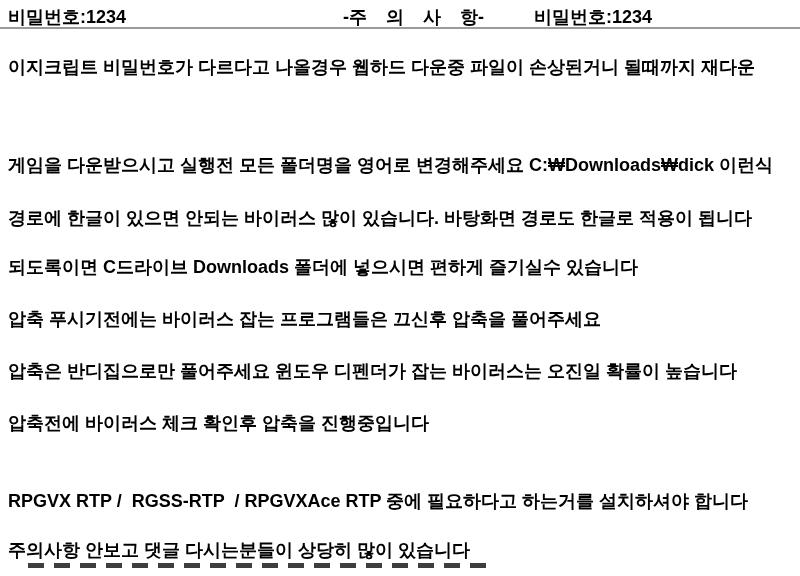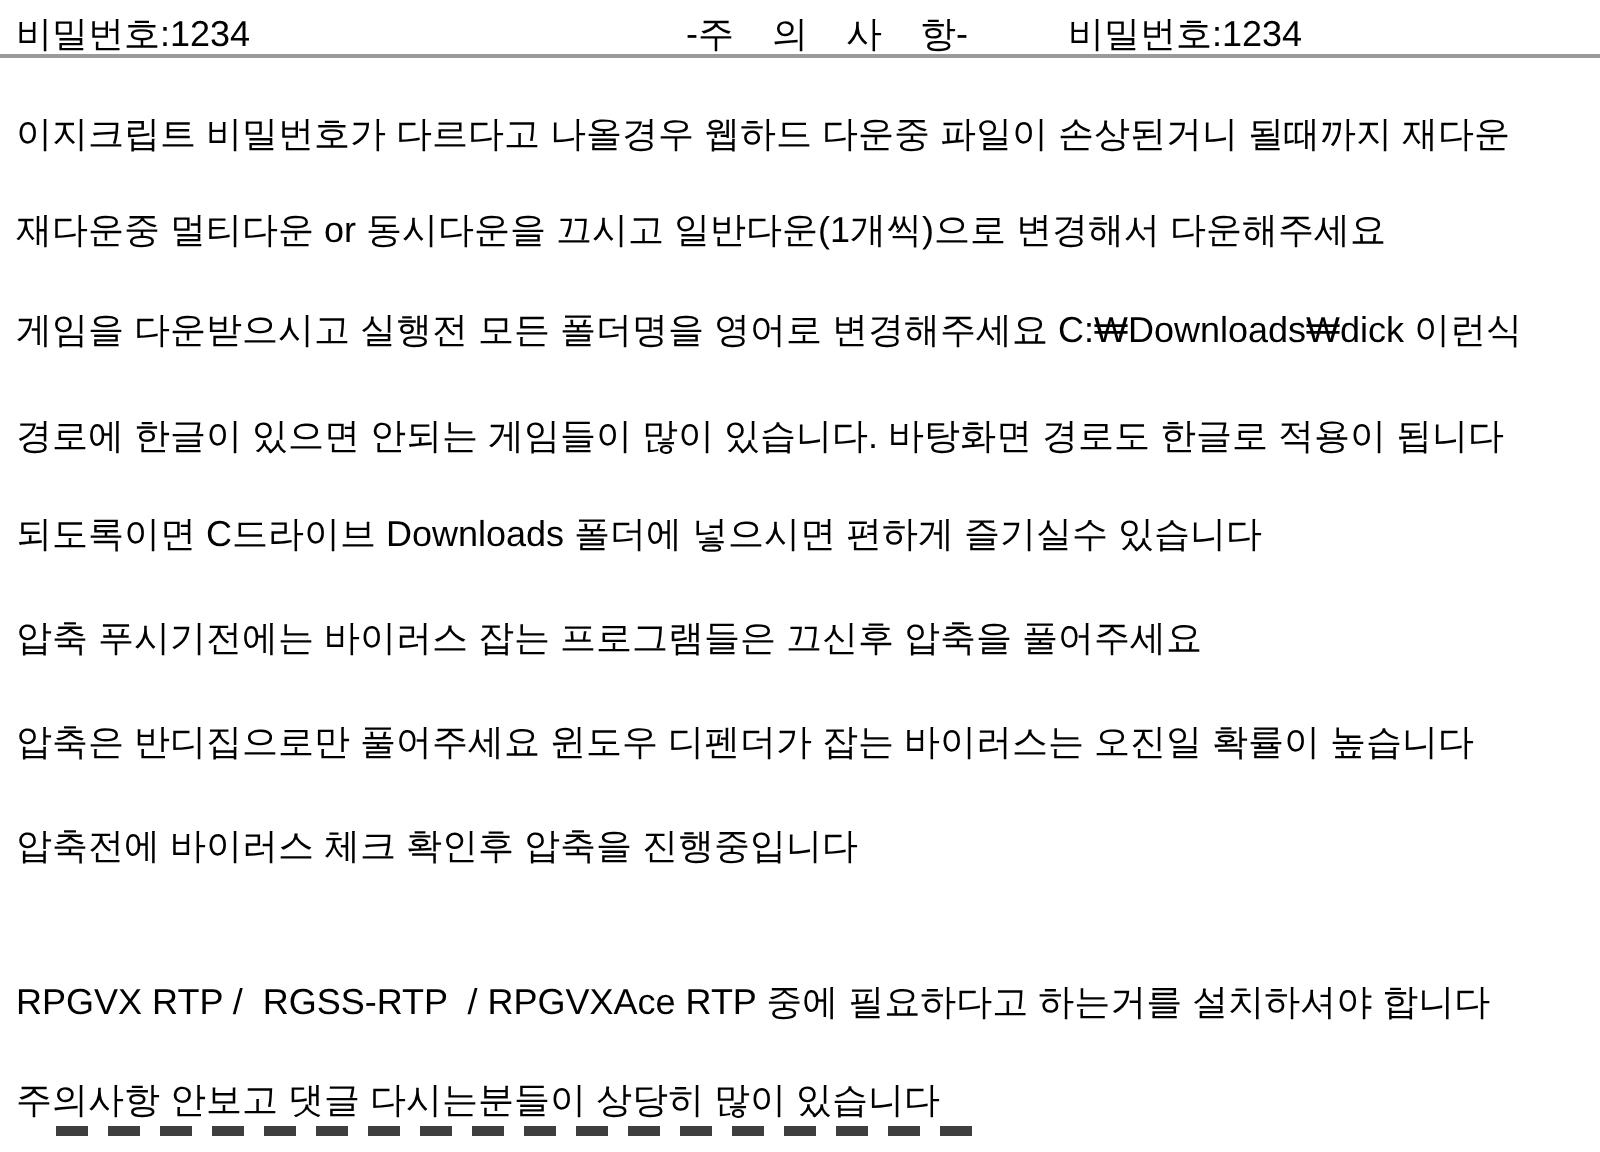--- a/index.html
+++ b/index.html
@@ -7,21 +7,21 @@
     padding: 0;
     background: #ffffff;
   }
   .page {
     position: relative;
     width: 800px;
     height: 576px;
     background: #ffffff;
     overflow: hidden;
     font-family: "Liberation Sans", "DejaVu Sans", sans-serif;
-    font-weight: 400;
+    font-weight: 700;
     color: #000000;
   }
   .hdr-item {
     position: absolute;
     top: 7px;
     font-size: 18px;
     line-height: 20px;
     white-space: pre;
   }
   .hdr-left  { left: 8px; }
@@ -73,23 +73,22 @@
 
   <div>
     <span class="hdr-item hdr-left">비밀번호:1234</span>
     <span class="hdr-item hdr-title">-주 의 사 항-</span>
     <span class="hdr-item hdr-right">비밀번호:1234</span>
   </div>
 
   <div class="divider"></div>
 
   <div class="line l1">이지크립트 비밀번호가 다르다고 나올경우 웹하드 다운중 파일이 손상된거니 될때까지 재다운</div>
-  <div class="line l2">재다운중 멀티다운 or 동시다운을 끄시고 일반다운(1개씩)으로 변경해서 다운해주세요</div>
   <div class="line l3">게임을 다운받으시고 실행전 모든 폴더명을 영어로 변경해주세요 C:₩Downloads₩dick 이런식</div>
-  <div class="line l4">경로에 한글이 있으면 안되는 게임들이 많이 있습니다. 바탕화면 경로도 한글로 적용이 됩니다</div>
+  <div class="line l4">경로에 한글이 있으면 안되는 바이러스 많이 있습니다. 바탕화면 경로도 한글로 적용이 됩니다</div>
   <div class="line l5">되도록이면 C드라이브 Downloads 폴더에 넣으시면 편하게 즐기실수 있습니다</div>
   <div class="line l6">압축 푸시기전에는 바이러스 잡는 프로그램들은 끄신후 압축을 풀어주세요</div>
   <div class="line l7">압축은 반디집으로만 풀어주세요 윈도우 디펜더가 잡는 바이러스는 오진일 확률이 높습니다</div>
   <div class="line l8">압축전에 바이러스 체크 확인후 압축을 진행중입니다</div>
   <div class="line l10">RPGVX RTP /  RGSS-RTP  / RPGVXAce RTP 중에 필요하다고 하는거를 설치하셔야 합니다</div>
   <div class="line l11">주의사항 안보고 댓글 다시는분들이 상당히 많이 있습니다</div>
 
   <div class="cutoff"></div>
 
 </div>

